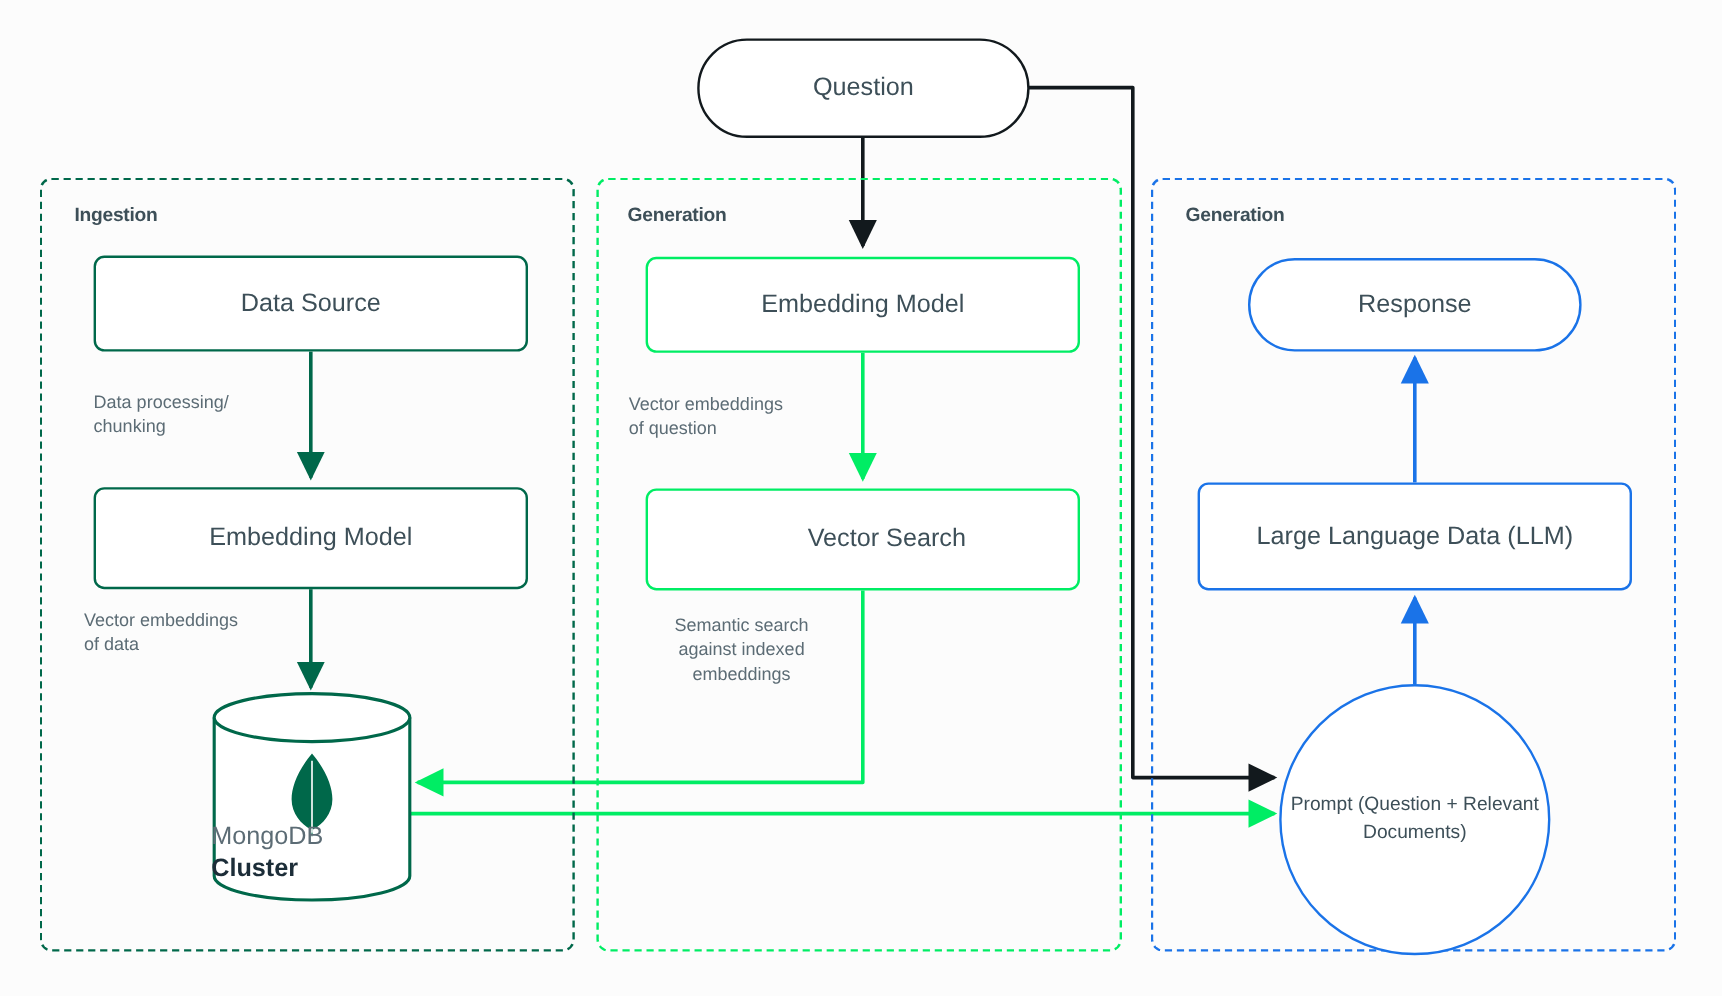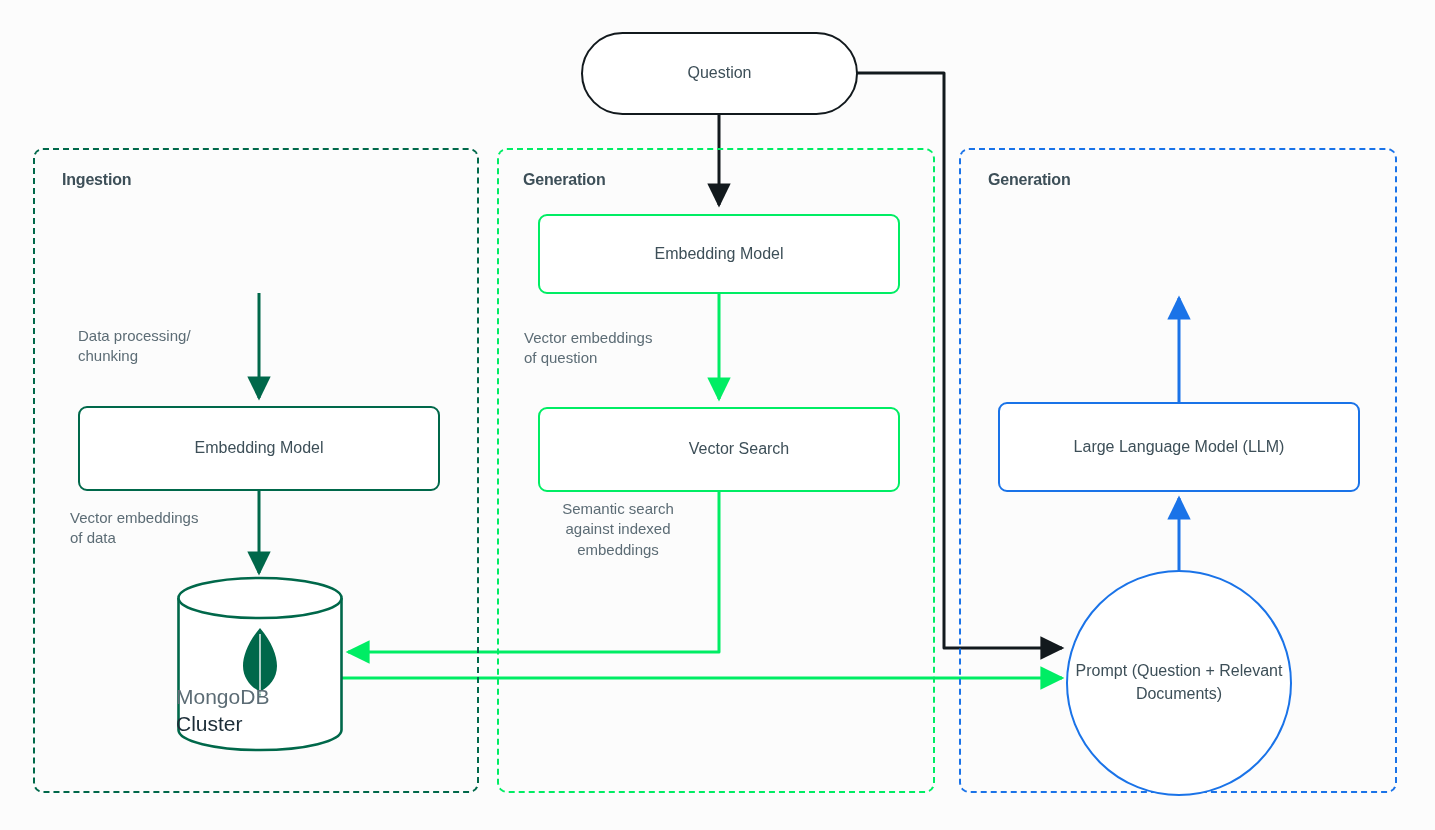--- a/index.html
+++ b/index.html
@@ -45,21 +45,21 @@
   
   .node {
     position: absolute;
     box-sizing: border-box;
     display: flex;
     align-items: center;
     justify-content: center;
     text-align: center;
     background: #ffffff;
     color: #3d4f58;
-    font-size: 16px;
+    font-size: 21px;
     line-height: 1.28;
   }
   .rect {
     border-width: 2.5px;
     border-style: solid;
     border-radius: 9px;
   }
   .pill {
     border-width: 2.5px;
     border-style: solid;
@@ -89,21 +89,21 @@
     position: absolute;
   }
   .cyl-text {
     position: absolute;
     width: 100%;
     text-align: left;
     font-size: 21px;
     line-height: 1.3;
   }
   .cyl-db { color: #5c6c75; }
-  .cyl-cluster { color: #1c2d38; }
+  .cyl-cluster { color: #1c2d38; font-weight: bold; }
 </style>
 </head>
 <body>
 
 <div id="canvas">
 
   <svg id="wires" viewBox="0 0 1435 830" width="1435" height="830" xmlns="http://www.w3.org/2000/svg">
     <defs>
       <marker id="ah-black" markerWidth="9" markerHeight="9" refX="7.2" refY="4.5" orient="auto" markerUnits="strokeWidth">
         <path d="M0,0.6 L8,4.5 L0,8.4 z" fill="#12191d"></path>
@@ -138,20 +138,23 @@
     <path d="M1179,402 L1179,298" fill="none" stroke="#1a73e8" stroke-width="3" marker-end="url(#ah-blue)"></path>
   </svg>
 
   <div class="node pill" style="left:581px; top:32px; width:277px; height:83px; border-color:#12191d;">
     <span>Question</span>
   </div>
 
   <div class="group" style="left:33px; top:148px; width:446px; height:645px; border-color:#00684A;"></div>
   <div class="group-title" style="left:62px; top:171px;">Ingestion</div>
 
+  <div class="node rect" style="left:78px; top:213px; width:362px; height:80px; border-color:#00684A;">
+    <span>Data Source</span>
+  </div>
 
   <div class="edge-label lbl-left" style="left:78px; top:326px; width:180px;">Data processing/
 chunking</div>
 
   <div class="node rect" style="left:78px; top:406px; width:362px; height:85px; border-color:#00684A;">
     <span>Embedding Model</span>
   </div>
 
   <div class="edge-label lbl-left" style="left:70px; top:508px; width:200px;">Vector embeddings
 of data</div>
@@ -178,31 +181,34 @@
     <span>Embedding Model</span>
   </div>
 
   <div class="edge-label lbl-left" style="left:524px; top:328px; width:200px;">Vector embeddings
 of question</div>
 
   <div class="node rect" style="left:538px; top:407px; width:362px; height:85px; border-color:#00ED64;padding-left:40px;">
     <span>Vector Search</span>
   </div>
 
-  <div class="edge-label lbl-center" style="left:527px; top:499px; width:182px;">Semantic search
+  <div class="edge-label lbl-center" style="left:527px; top:512px; width:182px;">Semantic search
 against indexed
 embeddings</div>
 
 
   <div class="group" style="left:959px; top:148px; width:438px; height:645px; border-color:#1a73e8;"></div>
   <div class="group-title" style="left:988px; top:171px;">Generation</div>
 
+  <div class="node pill" style="left:1040px; top:215px; width:278px; height:78px; border-color:#1a73e8;">
+    <span>Response</span>
+  </div>
 
   <div class="node rect" style="left:998px; top:402px; width:362px; height:90px; border-color:#1a73e8;">
-    <span>Large Language Model (LLM)</span>
+    <span>Large Language Data (LLM)</span>
   </div>
 
   <div class="node circle" style="left:1066px; top:570px; width:226px; height:226px; border-color:#1a73e8;">
     <span>Prompt
 (Question +
 Relevant
 Documents)</span>
   </div>
 
 </div>

